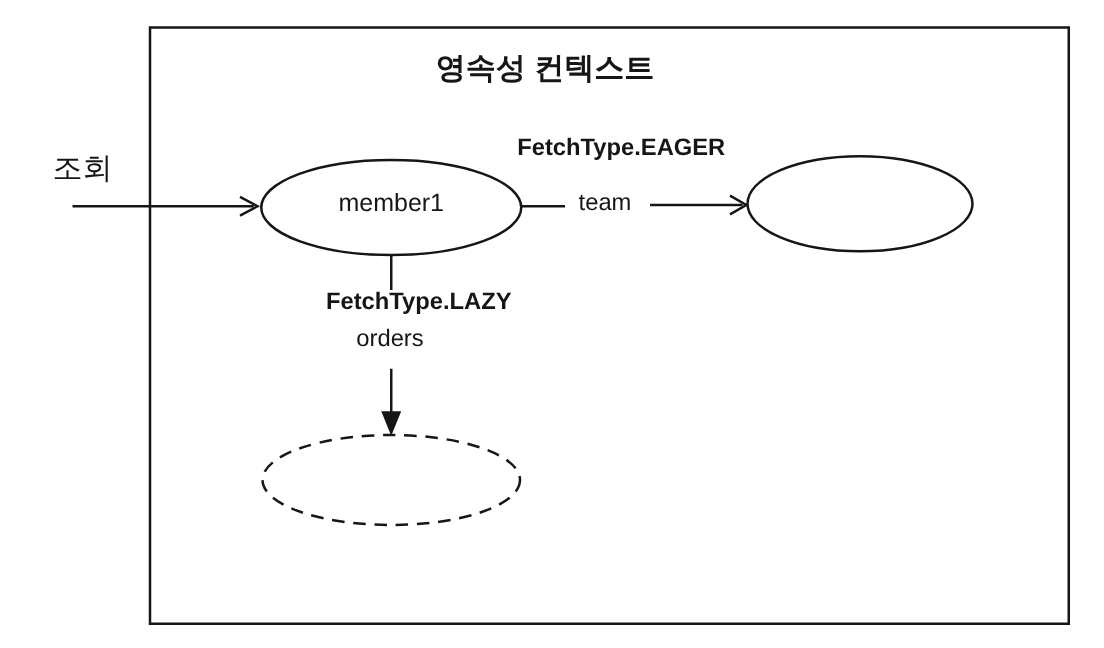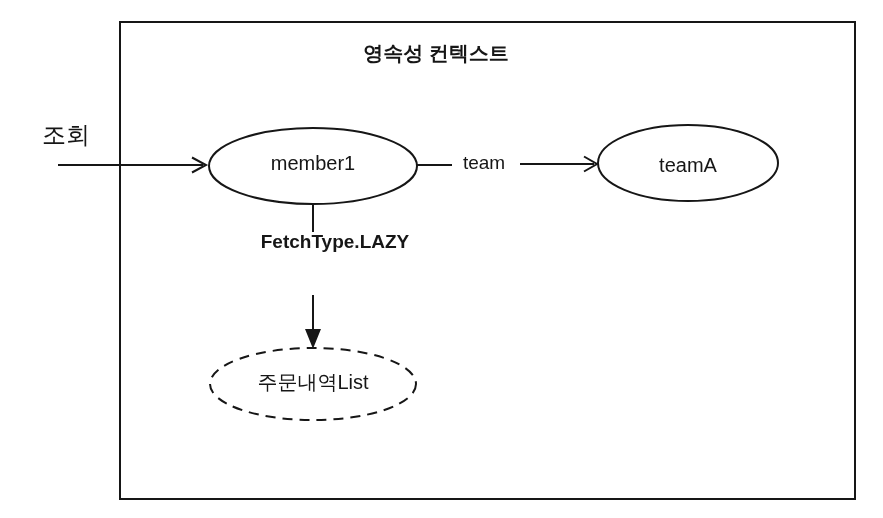--- a/index.html
+++ b/index.html
@@ -35,21 +35,21 @@
   }
   .lbl {
     position: absolute;
     white-space: nowrap;
     line-height: 1.2;
     color: #161616;
   }
   .bold { font-weight: 700; }
   .ctr  { text-align: center; }
 
-  .title-lbl      { left: 119px; top: 41px;  width: 634px; font-size: 20px; }
+  .title-lbl      { left: 119px; top: 41px;  width: 634px; font-size: 24px; }
   .query-lbl      { left: 42px;  top: 121px; font-size: 24px; }
   .member1-lbl    { left: 209px; top: 151px; width: 208px; font-size: 20px; }
   .teama-lbl      { left: 598px; top: 153px; width: 180px; font-size: 20px; }
   .eager-lbl      { left: 397px; top: 108px; width: 200px; font-size: 19px; }
   .teamfield-lbl  { left: 434px; top: 152px; width: 100px; font-size: 19px; }
   .lazy-lbl       { left: 235px; top: 231px; width: 200px; font-size: 19px; }
   .ordersfield-lbl{ left: 252px; top: 261px; width: 120px; font-size: 19px; }
   .orderslist-lbl { left: 210px; top: 370px; width: 206px; font-size: 20px; }
 </style>
 </head>
@@ -80,23 +80,23 @@
       <ellipse cx="313" cy="384" rx="103" ry="36" fill="#ffffff" stroke-dasharray="10 7"></ellipse>
     </g>
   </svg>
 
   <div class="lbl title-lbl bold ctr">영속성 컨텍스트</div>
 
   <div class="lbl query-lbl">조회</div>
 
   <div class="lbl member1-lbl ctr">member1</div>
 
-  <div class="lbl teama-lbl ctr">teamA</div>
 
+  <div class="lbl eager-lbl bold ctr">FetchType.EAGER</div>
 
   <div class="lbl lazy-lbl bold ctr">FetchType.LAZY</div>
 
   <div class="lbl teamfield-lbl ctr">team</div>
 
+  <div class="lbl ordersfield-lbl ctr">orders</div>
 
-  <div class="lbl orderslist-lbl ctr">주문내역List</div>
 
 </div>
 
 </body></html>

